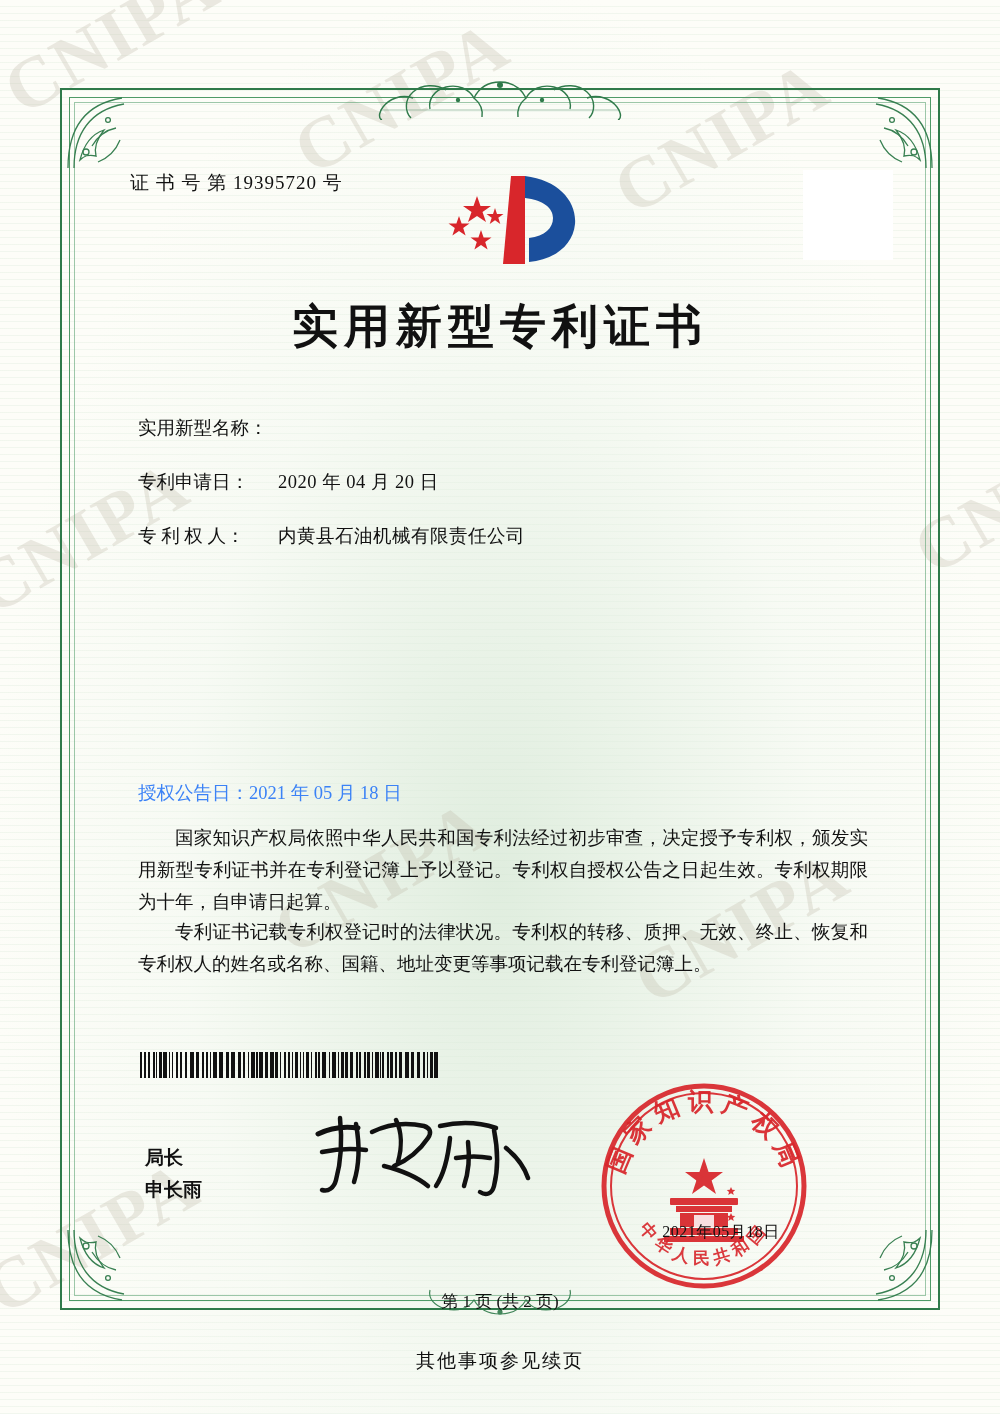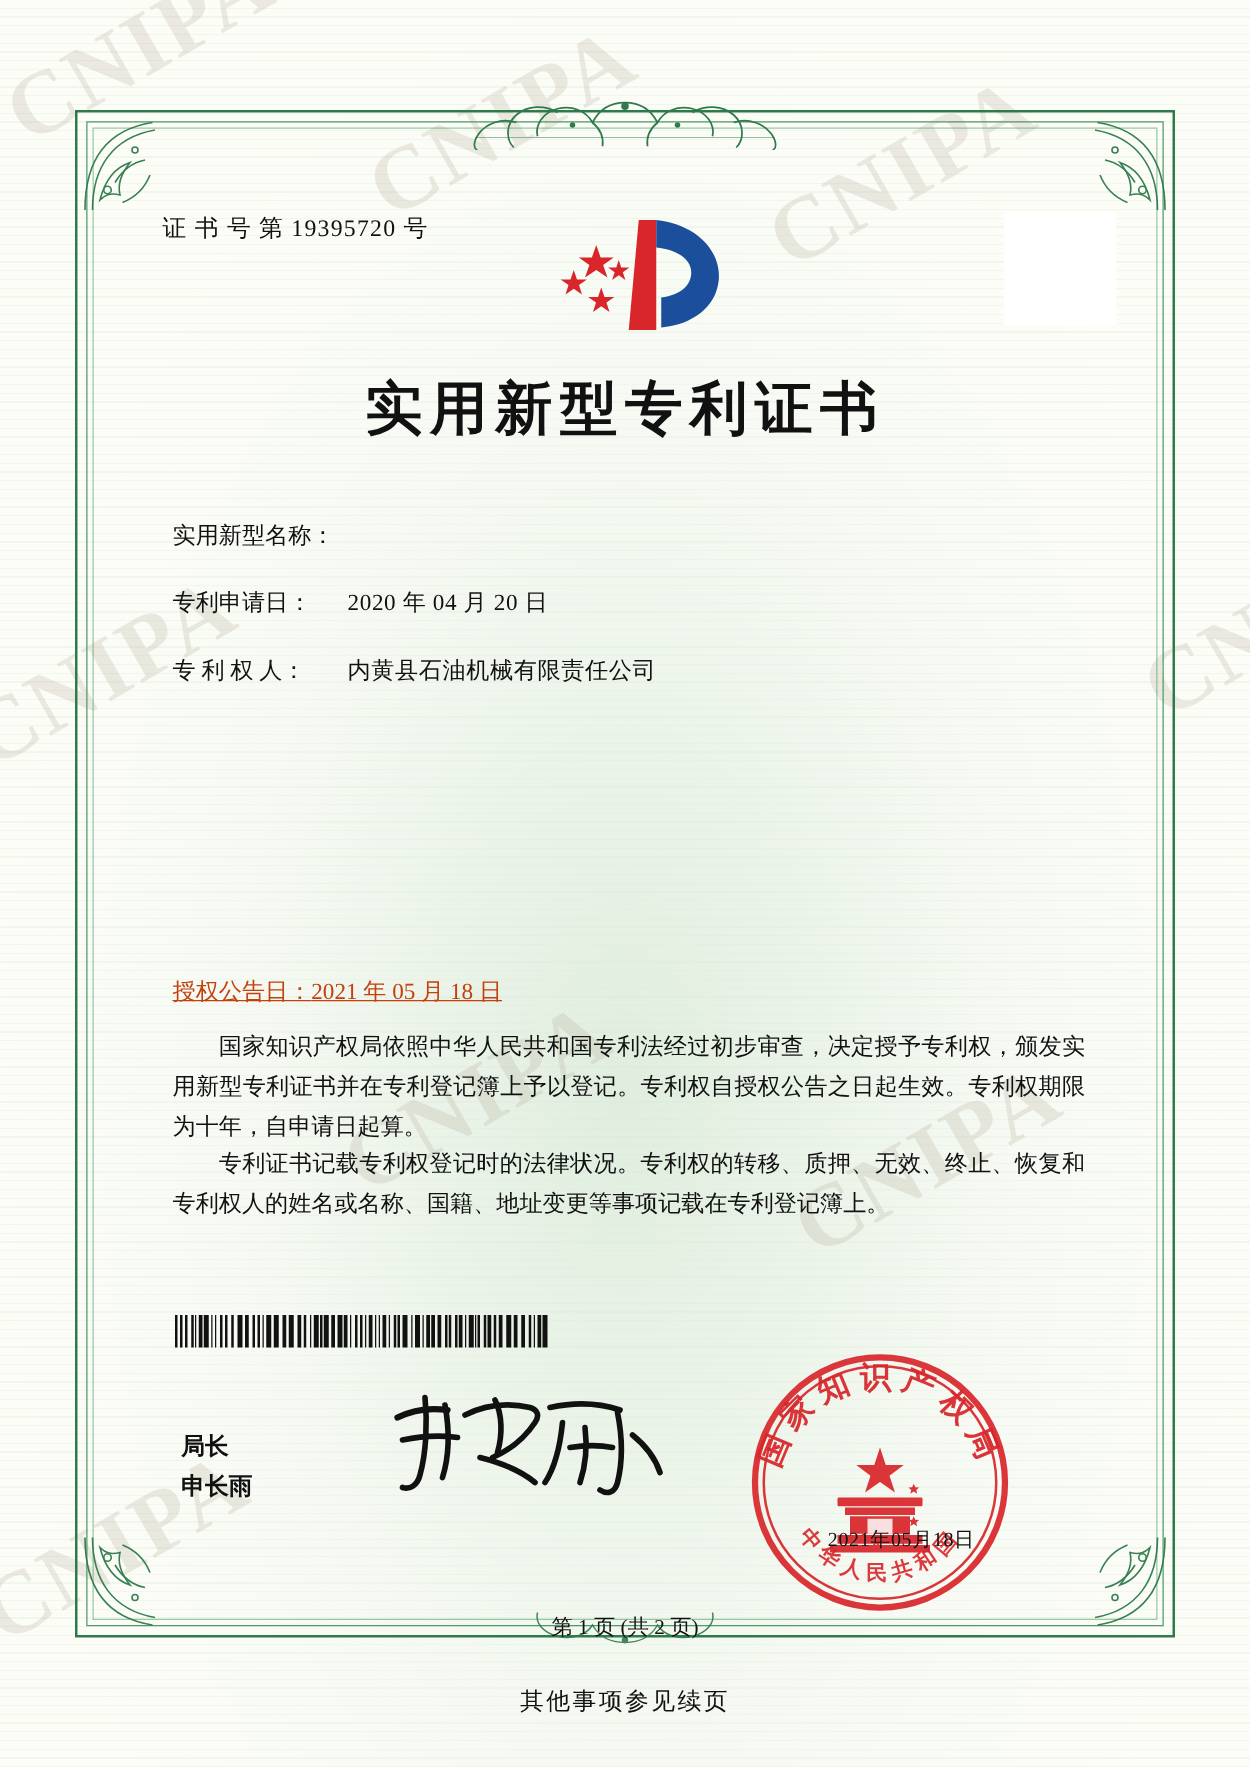--- a/index.html
+++ b/index.html
@@ -176,23 +176,22 @@
   }
   .field-value {
     flex: 1;
     letter-spacing: 0.5px;
   }
 
   .row-split {
     display: flex;
     align-items: baseline;
     font-size: 18.5px;
-    color: #c2410c;
+    color: #3b82f6;
     margin-bottom: 26px;
-    text-decoration: underline;
   }
   .row-split .left-part { width: 370px; display: flex; }
   .row-split .right-part { display: flex; }
   .row-split .lbl { white-space: nowrap; }
 
   .para {
     position: absolute;
     left: 138px;
     width: 730px;
     font-size: 18.5px;

